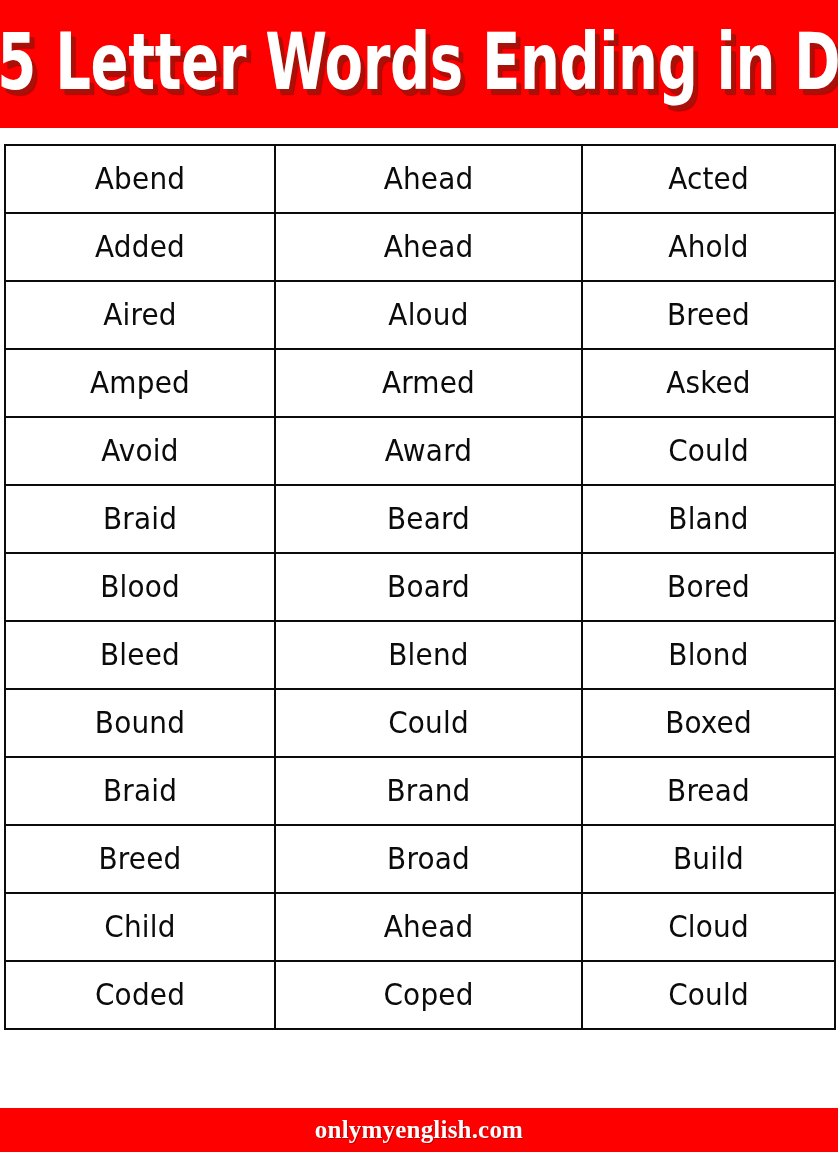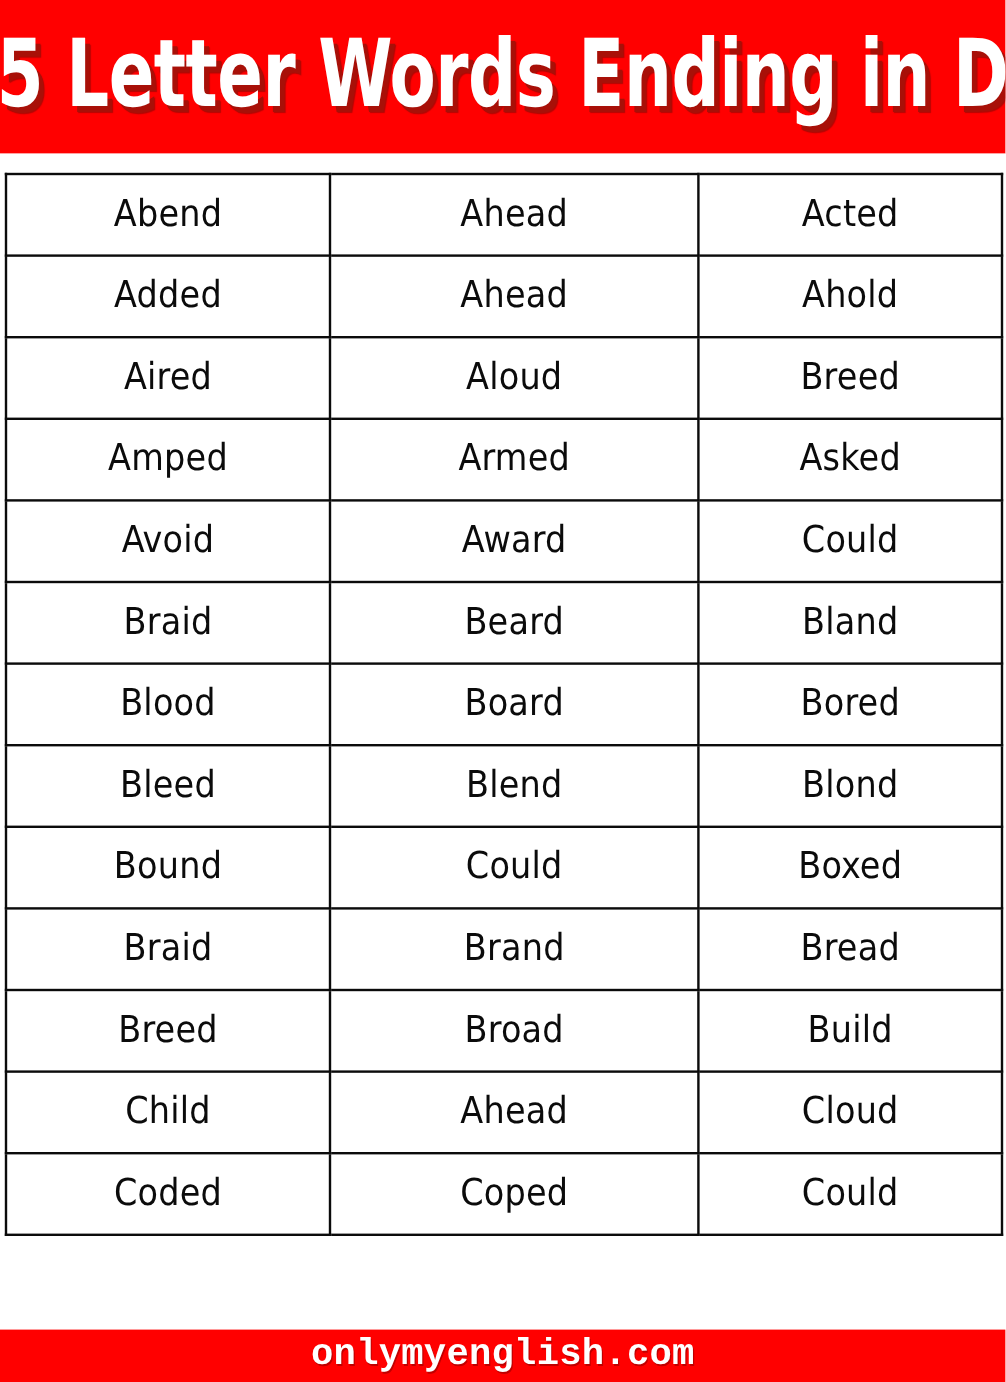--- a/index.html
+++ b/index.html
@@ -98,22 +98,22 @@
     width: 100%;
     height: 44px;
     background: #ff0000;
     display: flex;
     align-items: center;
     justify-content: center;
     flex: none;
   }
   .footer-text {
     color: #ffffff;
-    font-family: Liberation Mono, monospace;
-    font-size: 31px;
+    font-family: Liberation Serif, serif;
+    font-size: 25px;
     line-height: 28px;
     font-weight: bold;
     letter-spacing: 0.2px;
     text-shadow: 1px 1px 0 rgba(140,0,0,0.55);
     white-space: nowrap;
   }
 </style>
 </head>
 <body>
 

